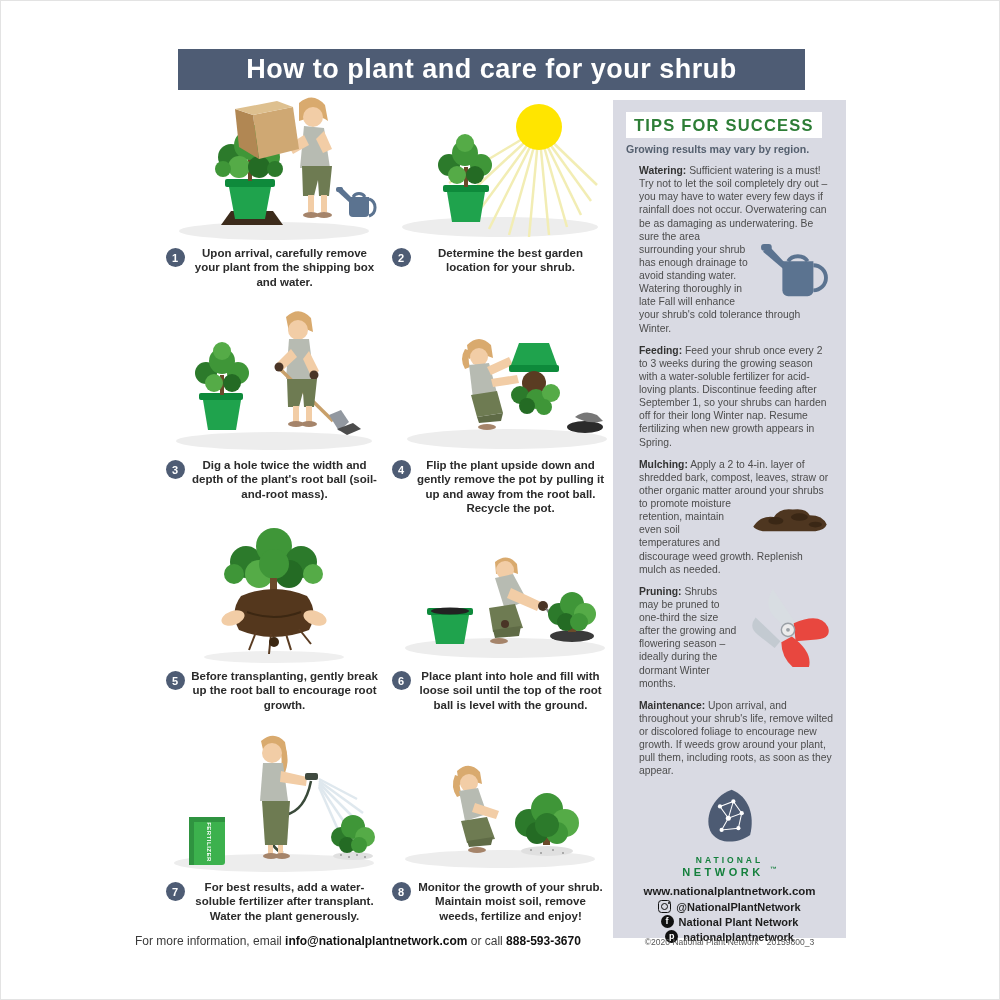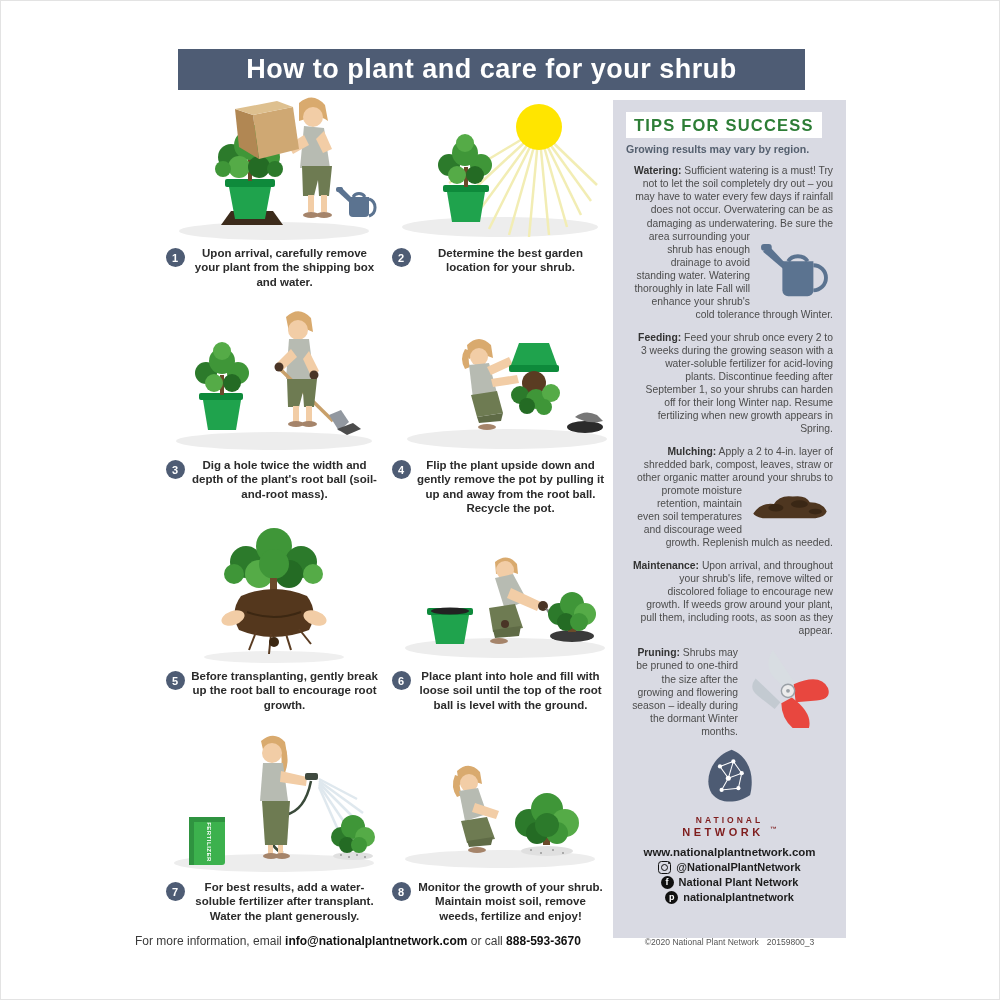--- a/index.html
+++ b/index.html
@@ -19,27 +19,27 @@
   .num{flex:0 0 auto;width:19px;height:19px;border-radius:50%;background:#4e5c74;color:#fff;
        font-size:11px;font-weight:bold;display:flex;align-items:center;justify-content:center;margin-top:2px;}
   .cap-text{margin:0;font-size:11.5px;line-height:1.26;font-weight:bold;color:#2b2b2b;text-align:center;max-width:188px;}
 
   
   .sidebar{position:absolute;left:612px;top:99px;width:233px;height:838px;background:#d9dae3;
            box-sizing:border-box;padding:12px 13px 8px 13px;}
   .tips-head{background:#ffffff;padding:4px 8px 3px 8px;display:inline-block;}
   .tips-head span{color:#2d7d36;font-weight:bold;font-size:16.5px;letter-spacing:1.2px;}
   .tips-sub{margin:5px 0 9px 0;font-size:10.6px;font-weight:bold;color:#55606f;}
-  .tip{margin:0 0 9px 6px;font-size:10.35px;line-height:1.27;color:#4c4c4c;text-align:right;}
+  .tip{margin:0 0 9px 13px;font-size:10.35px;line-height:1.27;color:#4c4c4c;}
   .tip b{color:#333333;}
   .fspace{float:right;width:0;}
   .ficon{float:right;clear:right;margin:2px 0 3px 5px;}
 
   
-  .logo-block{text-align:center;margin:10px 0 8px 0;color:#7f1d1d;}
+  .logo-block{text-align:center;margin:10px 0 8px 0;color:#15803d;}
   .logo-national{font-size:8.5px;font-weight:bold;letter-spacing:3px;margin-top:1px;}
   .logo-plant{font-size:36px;font-weight:bold;letter-spacing:1px;line-height:.9;}
   .logo-network{font-size:11px;font-weight:bold;letter-spacing:3.5px;}
   .logo-network sup{font-size:6.5px;letter-spacing:0;}
   .contact{text-align:center;}
   .contact .site{font-size:11.5px;font-weight:bold;color:#1d1d1d;margin-bottom:3px;}
   .soc{display:flex;align-items:center;justify-content:center;gap:5px;margin:2px 0;font-size:11px;font-weight:bold;color:#1d1d1d;}
   .icon-ig{width:11px;height:11px;border:1.5px solid #101010;border-radius:3.5px;position:relative;display:inline-block;}
   .icon-ig::after{content:"";position:absolute;inset:2px;border:1.3px solid #101010;border-radius:50%;}
   .icon-ig::before{content:"";position:absolute;top:.5px;right:.5px;width:2px;height:2px;background:#101010;border-radius:50%;}
@@ -413,35 +413,35 @@
         <path d="M6,26 q8,-12 22,-10 q6,-10 20,-8 q14,-2 18,6 q14,0 18,10 q-2,6 -12,7 l-56,0 q-9,-2 -10,-5 z" fill="#4e3620"></path>
         <ellipse cx="30" cy="20" rx="8" ry="4" fill="#3a2715"></ellipse>
         <ellipse cx="55" cy="16" rx="9" ry="4" fill="#3a2715"></ellipse>
         <ellipse cx="72" cy="24" rx="7" ry="3" fill="#3a2715"></ellipse>
       </svg>
       <b>Mulching:</b>
       <span>Apply a 2 to 4-in. layer of shredded bark, compost, leaves, straw or other organic matter around your shrubs to promote moisture retention, maintain even soil temperatures and discourage weed growth. Replenish mulch as needed.</span>
     </p>
 
     <p class="tip">
-      <b>Maintenance:</b>
-      <span>Upon arrival, and throughout your shrub's life, remove wilted or discolored foliage to encourage new growth. If weeds grow around your plant, pull them, including roots, as soon as they appear.</span>
-    </p>
-
-    <p class="tip">
       <svg class="ficon" width="90" height="80" viewBox="0 0 92 84">
         <path d="M30,2 q-10,16 2,30 l14,14 8,-8 z" fill="#d8dde2"></path>
         <path d="M12,32 q-8,10 2,18 l18,14 6,-7 z" fill="#c3cad1"></path>
         <path d="M52,38 q28,-12 36,4 q4,12 -12,13 l-22,2 z" fill="#e8473f"></path>
         <path d="M50,52 q22,16 18,32 q-5,10 -16,1 q-13,-11 -13,-27 z" fill="#e8473f"></path>
         <circle cx="46" cy="45" r="7" fill="#ececec" stroke="#9aa0a6" stroke-width="1.5"></circle>
         <circle cx="46" cy="45" r="2" fill="#9aa0a6"></circle>
       </svg>
       <b>Pruning:</b>
       <span>Shrubs may be pruned to one-third the size after the growing and flowering season – ideally during the dormant Winter months.</span>
+    </p>
+
+    <p class="tip">
+      <b>Maintenance:</b>
+      <span>Upon arrival, and throughout your shrub's life, remove wilted or discolored foliage to encourage new growth. If weeds grow around your plant, pull them, including roots, as soon as they appear.</span>
     </p>
 
     <div class="logo-block">
       <svg width="54" height="62" viewBox="0 0 64 74">
         <path d="M34,2 C54,10 62,32 56,56 C42,66 20,68 10,54 C0,38 10,10 34,2 Z" fill="#4d5b73"></path>
         <g stroke="#ffffff" stroke-width="1.2" fill="none">
           <path d="M20,22 L36,16 L46,30 L30,36 Z"></path>
           <path d="M30,36 L22,50 L42,48 L46,30"></path>
           <path d="M36,16 L30,36"></path>
         </g>

